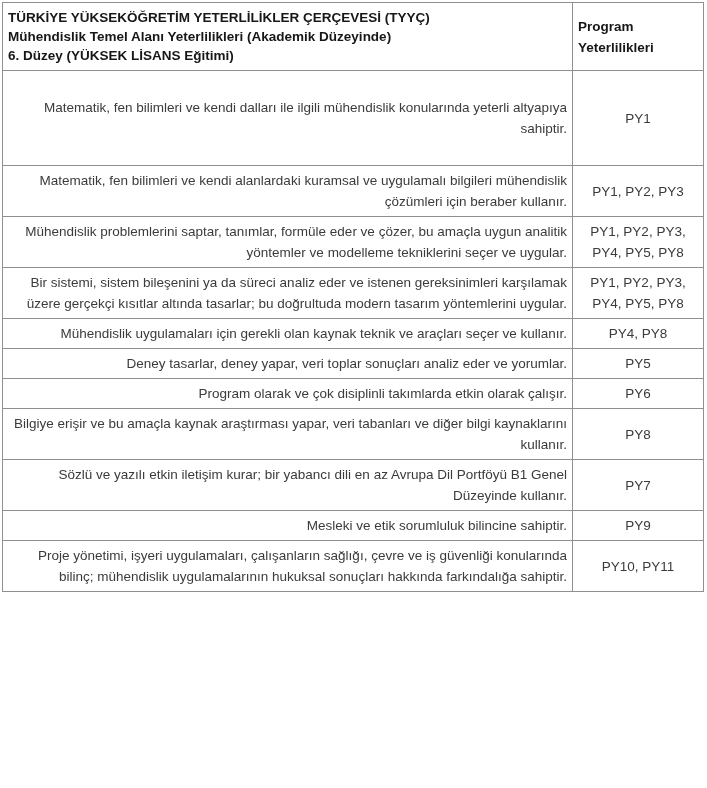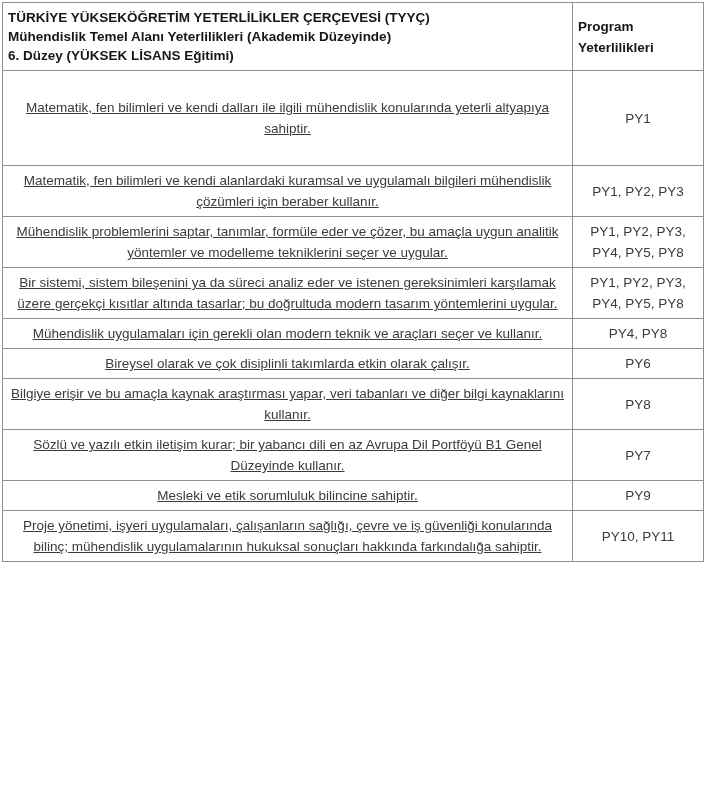--- a/index.html
+++ b/index.html
@@ -38,21 +38,21 @@
   }
   thead th.program-head {
     line-height: 21px;
   }
 
   tbody td {
     padding: 4px 5px;
     line-height: 21px;
     color: #3b3b3b;
   }
-  tbody td.desc { text-align: center; text-decoration: underline; }
+  tbody td.desc { text-align: right; }
   tbody td.py   { text-align: center; }
 
   
   tbody tr:first-child td { height: 86px; }
 </style>
 </head>
 <body>
 
 <table class="tyyc">
   <colgroup>
@@ -80,25 +80,29 @@
   </tr>
       <tr>
     <td class="desc">Mühendislik problemlerini saptar, tanımlar, formüle eder ve çözer, bu amaçla uygun analitik yöntemler ve modelleme tekniklerini seçer ve uygular.</td>
     <td class="py">PY1, PY2, PY3, PY4, PY5, PY8</td>
   </tr>
       <tr>
     <td class="desc">Bir sistemi, sistem bileşenini ya da süreci analiz eder ve istenen gereksinimleri karşılamak üzere gerçekçi kısıtlar altında tasarlar; bu doğrultuda modern tasarım yöntemlerini uygular.</td>
     <td class="py">PY1, PY2, PY3, PY4, PY5, PY8</td>
   </tr>
       <tr>
-    <td class="desc">Mühendislik uygulamaları için gerekli olan modern teknik ve araçları seçer ve kullanır.</td>
+    <td class="desc">Mühendislik uygulamaları için gerekli olan kaynak teknik ve araçları seçer ve kullanır.</td>
     <td class="py">PY4, PY8</td>
   </tr>
       <tr>
-    <td class="desc">Bireysel olarak ve çok disiplinli takımlarda etkin olarak çalışır.</td>
+    <td class="desc">Deney tasarlar, deney yapar, veri toplar sonuçları analiz eder ve yorumlar.</td>
+    <td class="py">PY5</td>
+  </tr>
+      <tr>
+    <td class="desc">Program olarak ve çok disiplinli takımlarda etkin olarak çalışır.</td>
     <td class="py">PY6</td>
   </tr>
       <tr>
     <td class="desc">Bilgiye erişir ve bu amaçla kaynak araştırması yapar, veri tabanları ve diğer bilgi kaynaklarını kullanır.</td>
     <td class="py">PY8</td>
   </tr>
       <tr>
     <td class="desc">Sözlü ve yazılı etkin iletişim kurar; bir yabancı dili en az Avrupa Dil Portföyü B1 Genel Düzeyinde kullanır.</td>
     <td class="py">PY7</td>
   </tr>

